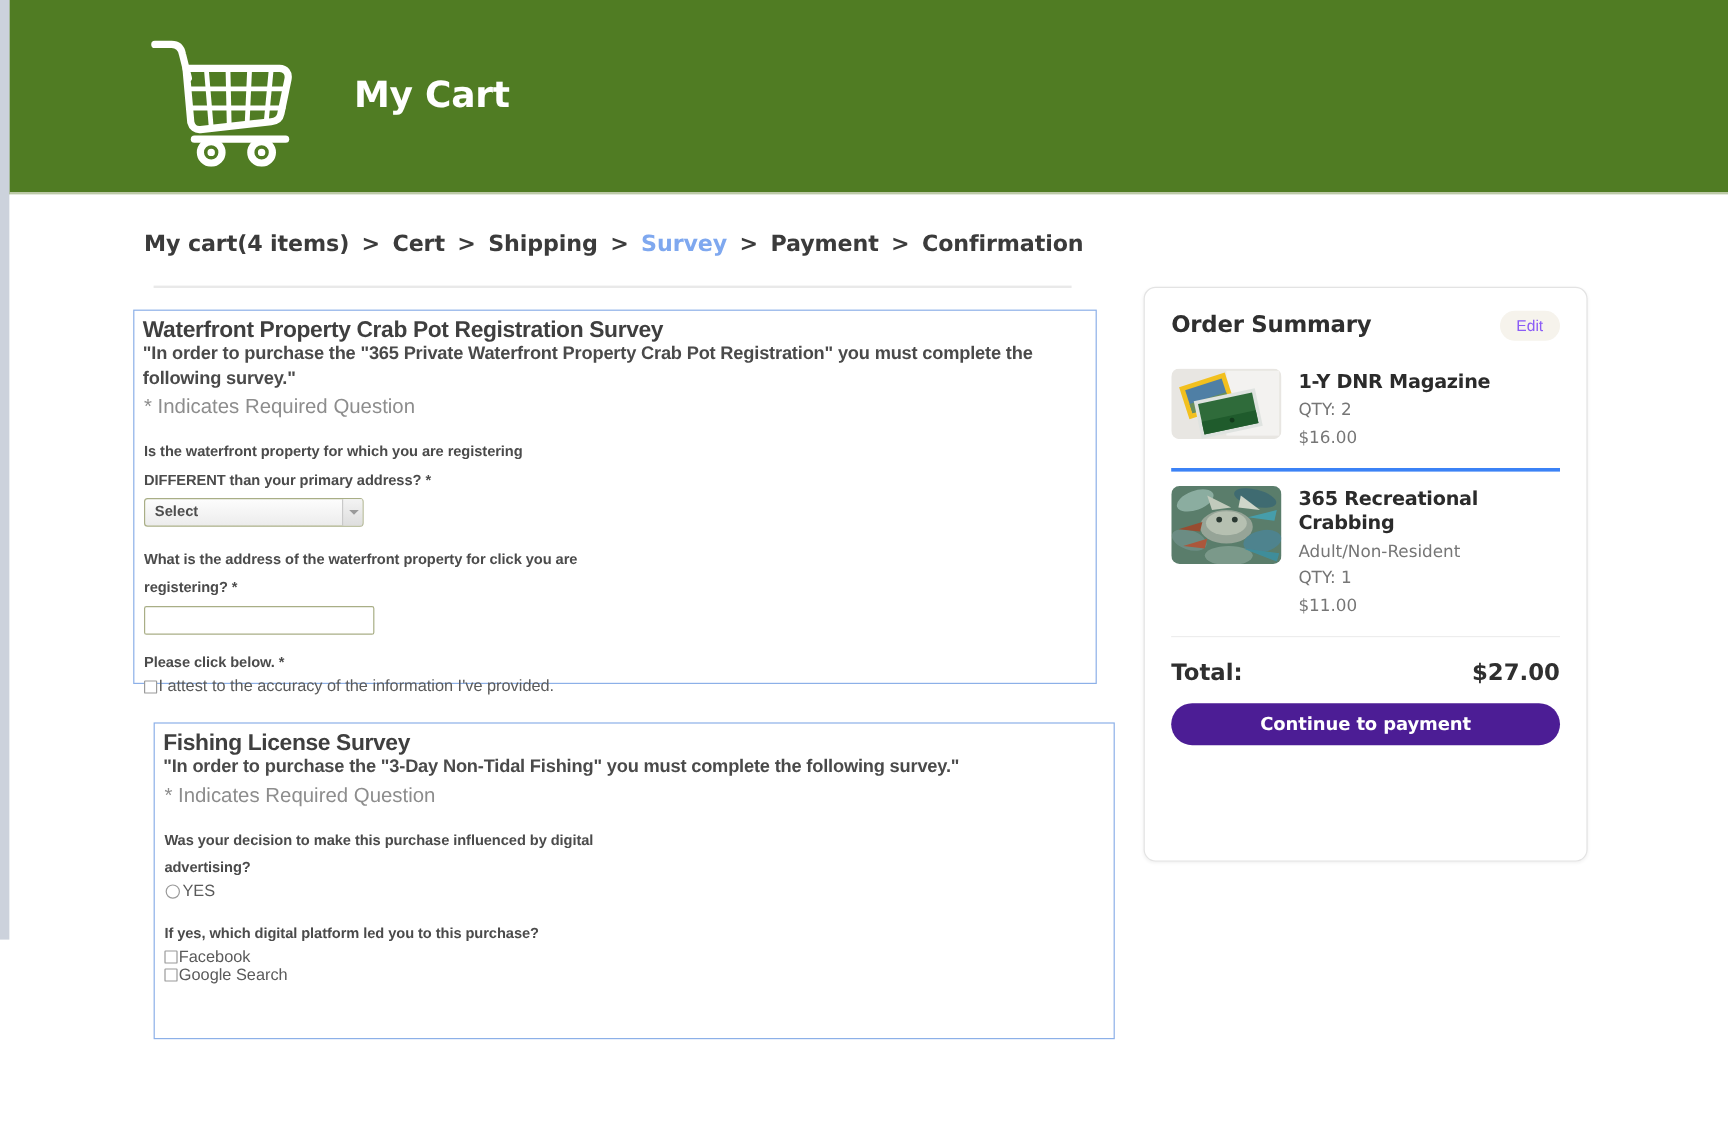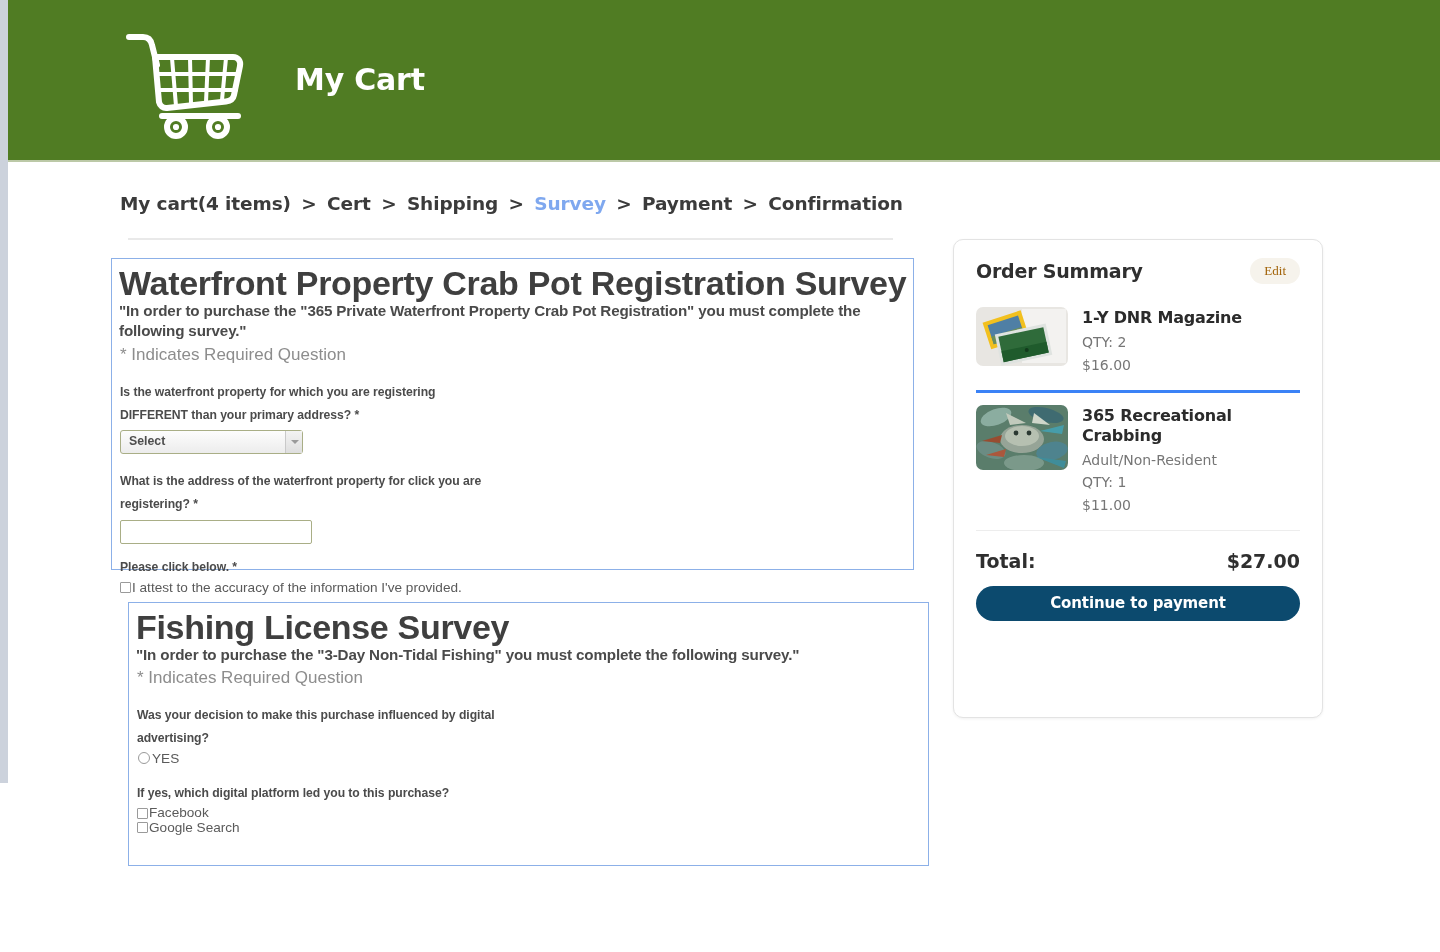--- a/index.html
+++ b/index.html
@@ -106,21 +106,21 @@
     height: 312px;
   }
   #survey-fishing {
     left: 120px;
     top: 440px;
     width: 801px;
     height: 264px;
   }
 
   .survey-title {
-    font-size: 34px;
+    font-size: 19px;
     font-weight: bold;
     color: #3f3f3f;
     line-height: 1.02;
     margin: 0 0 0 1px;
     letter-spacing: -0.3px;
     white-space: nowrap;
     font-family: "Liberation Sans", sans-serif;
   }
   .survey-intro {
     font-size: 15.2px;
@@ -264,22 +264,22 @@
     font-weight: bold;
     color: #2f2f2f;
     letter-spacing: -0.2px;
   }
   #edit-button {
     background: #f6f3ec;
     border: none;
     border-radius: 13px;
     padding: 5px 14px;
     font-size: 13px;
-    color: #a16207;
-    font-family: Liberation Serif, serif;
+    color: #8b5cf6;
+    font-family: Liberation Sans, sans-serif;
     cursor: pointer;
   }
 
   .line-item {
     display: flex;
     align-items: flex-start;
     padding: 5px 0 16px 0;
   }
   .line-item + .line-item { border-top: 3px solid #3b82f6; padding-top: 12px; }
   .thumb {
@@ -324,21 +324,21 @@
   }
   #total-value {
     font-size: 19px;
     font-weight: bold;
     color: #2f2f2f;
   }
   #continue-button {
     display: block;
     width: 100%;
     height: 35px;
-    background: #0c4a6e;
+    background: #4c1d95;
     color: #ffffff;
     border: none;
     border-radius: 18px;
     font-size: 15px;
     font-weight: bold;
     font-family: "DejaVu Sans", sans-serif;
     cursor: pointer;
     letter-spacing: -0.1px;
   }
 </style>

